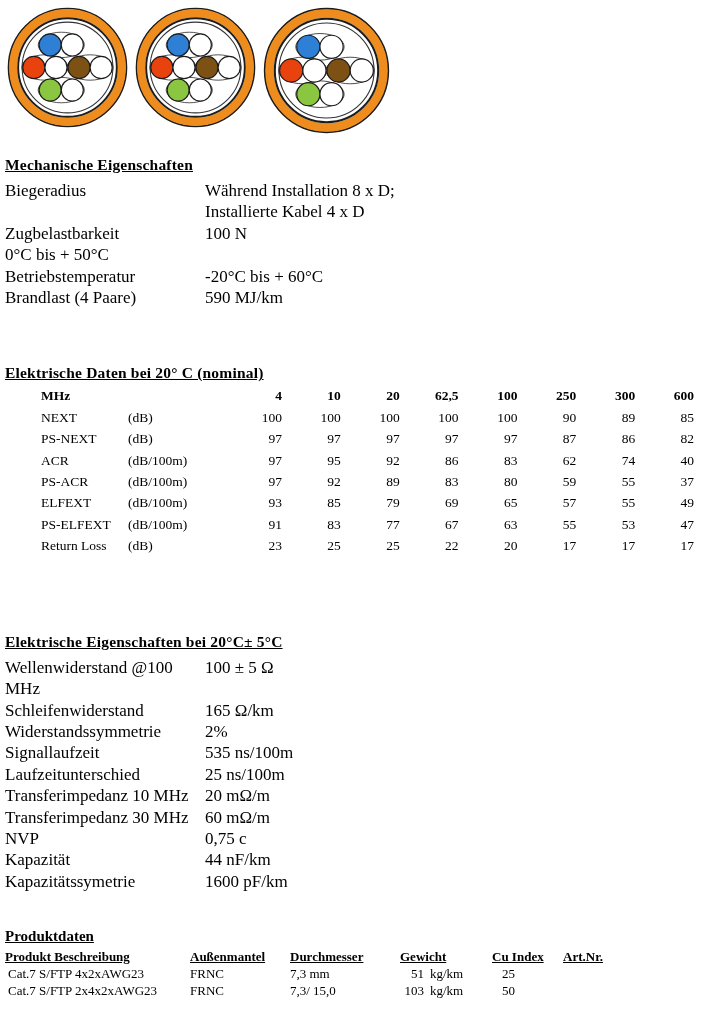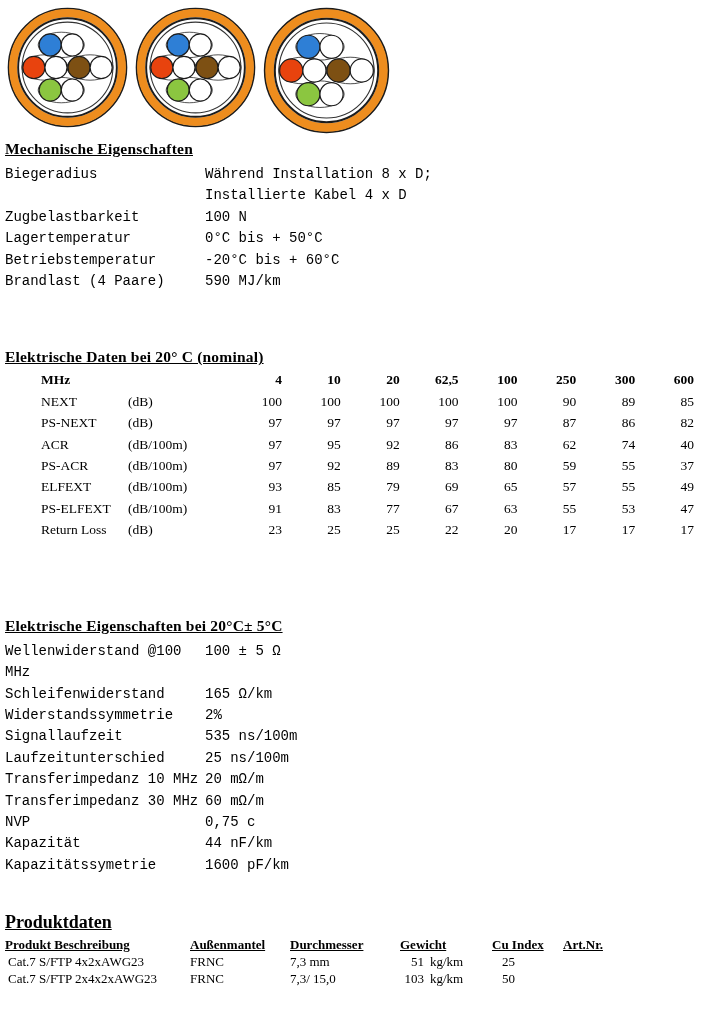--- a/index.html
+++ b/index.html
@@ -10,29 +10,29 @@
     font-family:"Liberation Serif","DejaVu Serif",serif;
   }
   .page { padding:5px 4px 0 5px; }
 
   .diagrams { display:flex; align-items:flex-start; gap:3px; height:126px; }
 
   h2 {
     font-size:15.5px; font-weight:bold; text-decoration:underline;
     letter-spacing:0.2px;
   }
-  h3 { font-size:18px; font-weight:bold; text-decoration:underline; }
-
-  .sec-mech  { margin-top:9px; }
+  h3 { font-size:15px; font-weight:bold; text-decoration:underline; }
+
+  .sec-mech  { margin-top:25px; }
   .sec-elec  { margin-top:56px; }
   .sec-props { margin-top:76px; }
   .sec-prod  { margin-top:36px; }
 
   .def-rows { margin-top:6px; }
-  .def-row  { display:flex; font-size:14px; line-height:21.4px;font-family:Liberation Mono, monospace; }
+  .def-row  { display:flex; font-size:17px; line-height:21.4px; }
   .def-label { width:200px; flex:none; }
   .def-value { flex:1; }
 
   table.etable {
     border-collapse:collapse; table-layout:fixed;
     width:712px; margin-top:3px; font-size:13.5px;margin-left:36px;
   }
   .etable th, .etable td { padding:0; line-height:21.4px; font-weight:normal; }
   .etable thead th { font-weight:bold; }
   .tl { text-align:left; }
@@ -136,21 +136,20 @@
         </div>
         <div class="def-row">
           <span class="def-label"></span>
           <span class="def-value">Installierte Kabel 4 x D</span>
         </div>
         <div class="def-row">
           <span class="def-label">Zugbelastbarkeit</span>
           <span class="def-value">100 N</span>
         </div>
         <div class="def-row">
-          <span class="def-label">Lagertemperatur</span>
           <span class="def-value">0°C bis + 50°C</span>
         </div>
         <div class="def-row">
           <span class="def-label">Betriebstemperatur</span>
           <span class="def-value">-20°C bis + 60°C</span>
         </div>
         <div class="def-row">
           <span class="def-label">Brandlast (4 Paare)</span>
           <span class="def-value">590 MJ/km</span>
         </div>

